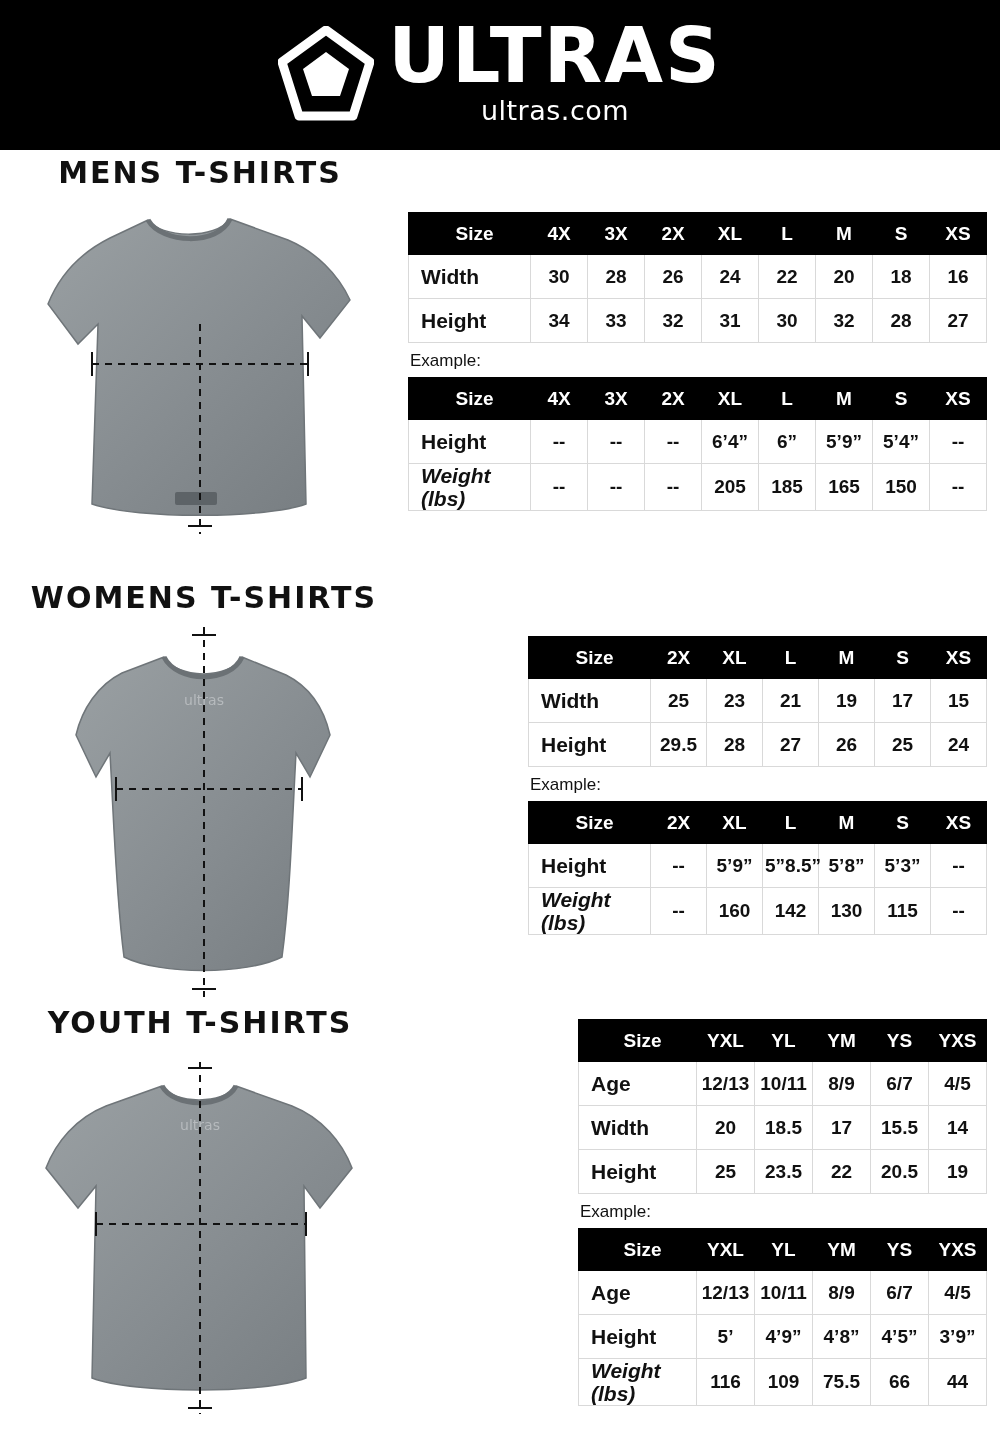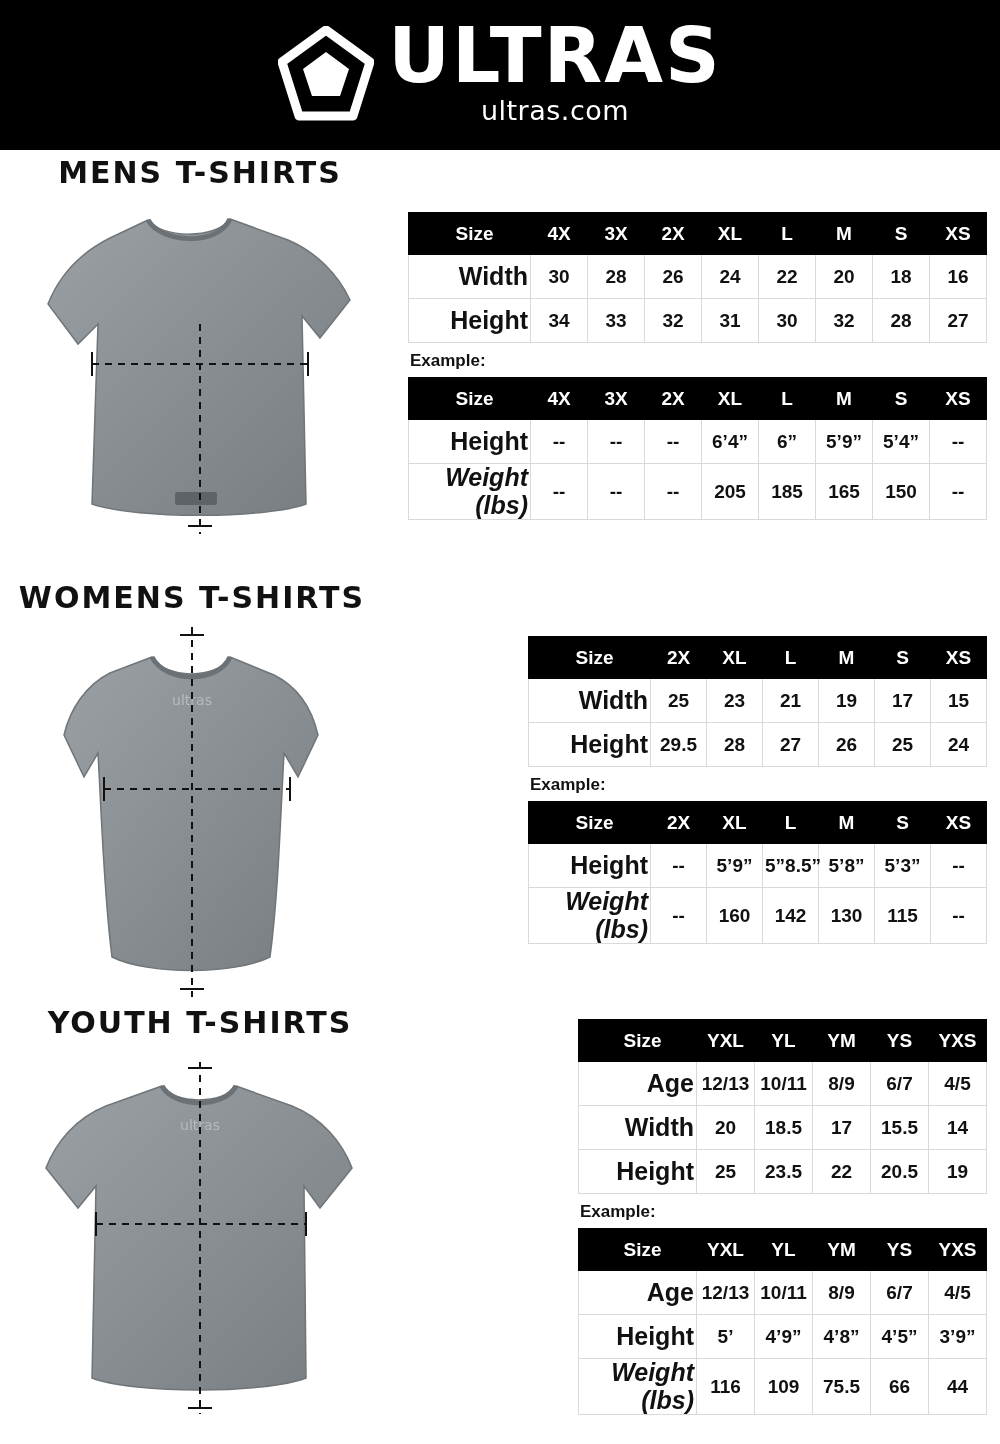--- a/index.html
+++ b/index.html
@@ -79,33 +79,33 @@
     color: #111;
     font-family: "Liberation Sans", sans-serif;
   }
   table.size-table thead th {
     background: #000;
     color: #fff;
     border: 1px solid #000;
     height: 42px;
   }
   table.size-table tbody th.rowhead {
-    text-align: right;
+    text-align: left;
     padding-left: 12px;
-    font-size: 25px;
+    font-size: 21px;
   }
   table.size-table thead th.rowhead {
     text-align: center;
     padding-left: 12px;
   }
   .small-head { font-size: 15px; line-height: 1.1; font-style: italic; }
   .tiny { font-size: 15px; }
   .example-label {
     font-size: 17px;
-    font-weight: bold;
+    font-weight: normal;
     margin: 8px 0 6px 2px;
     font-family: "Liberation Sans", sans-serif;
   }
 </style>
 </head>
 <body>
 
 <div class="header">
   <div class="brand-block">
     <span class="logo-mark">
@@ -236,21 +236,21 @@
         <td>205</td>
         <td>185</td>
         <td>165</td>
         <td>150</td>
         <td>--</td>
       </tr>
     </tbody>
   </table>
 </div>
 
-<div class="section" style="left:12px; top:580px; width:360px;">
+<div class="section" style="left:24px; top:580px; width:360px;">
   <div class="sec-title">WOMENS  T-SHIRTS</div>
   <div class="shirt-wrap" style="margin-top:12px;">
     <svg class="shirt-svg" width="360" height="370" viewBox="0 0 360 370" aria-hidden="true">
       <defs>
         <linearGradient id="gWom" x1="0" y1="0" x2="1" y2="1">
           <stop offset="0%" stop-color="#9aa0a3"></stop>
           <stop offset="55%" stop-color="#878d91"></stop>
           <stop offset="100%" stop-color="#777d81"></stop>
         </linearGradient>
       </defs>

